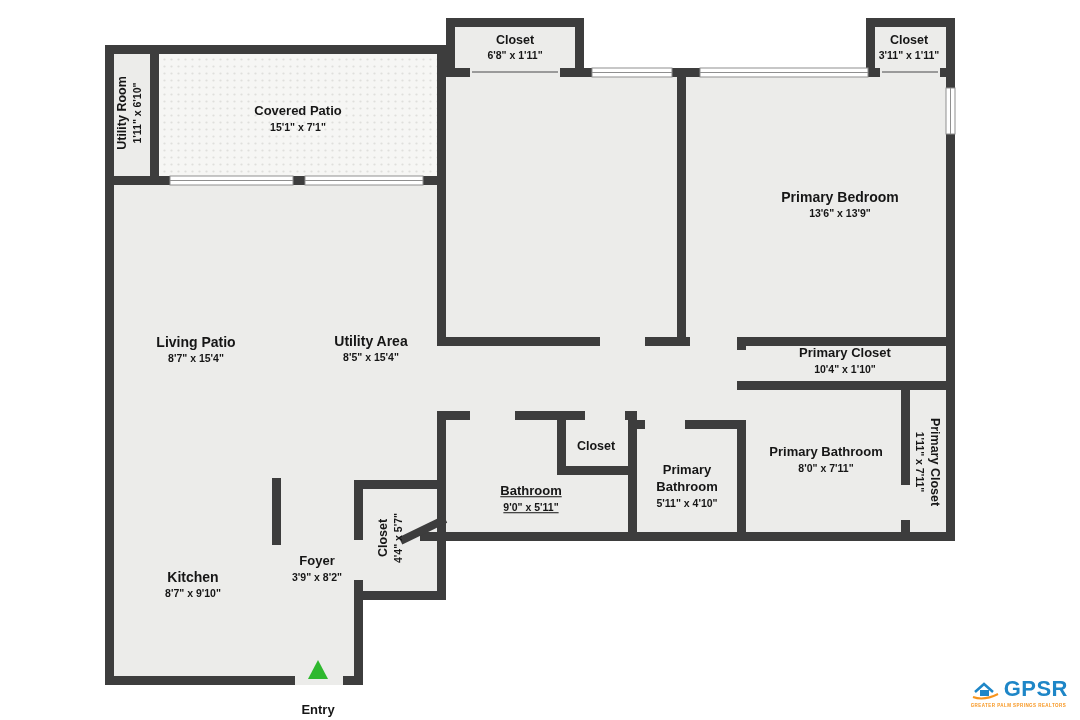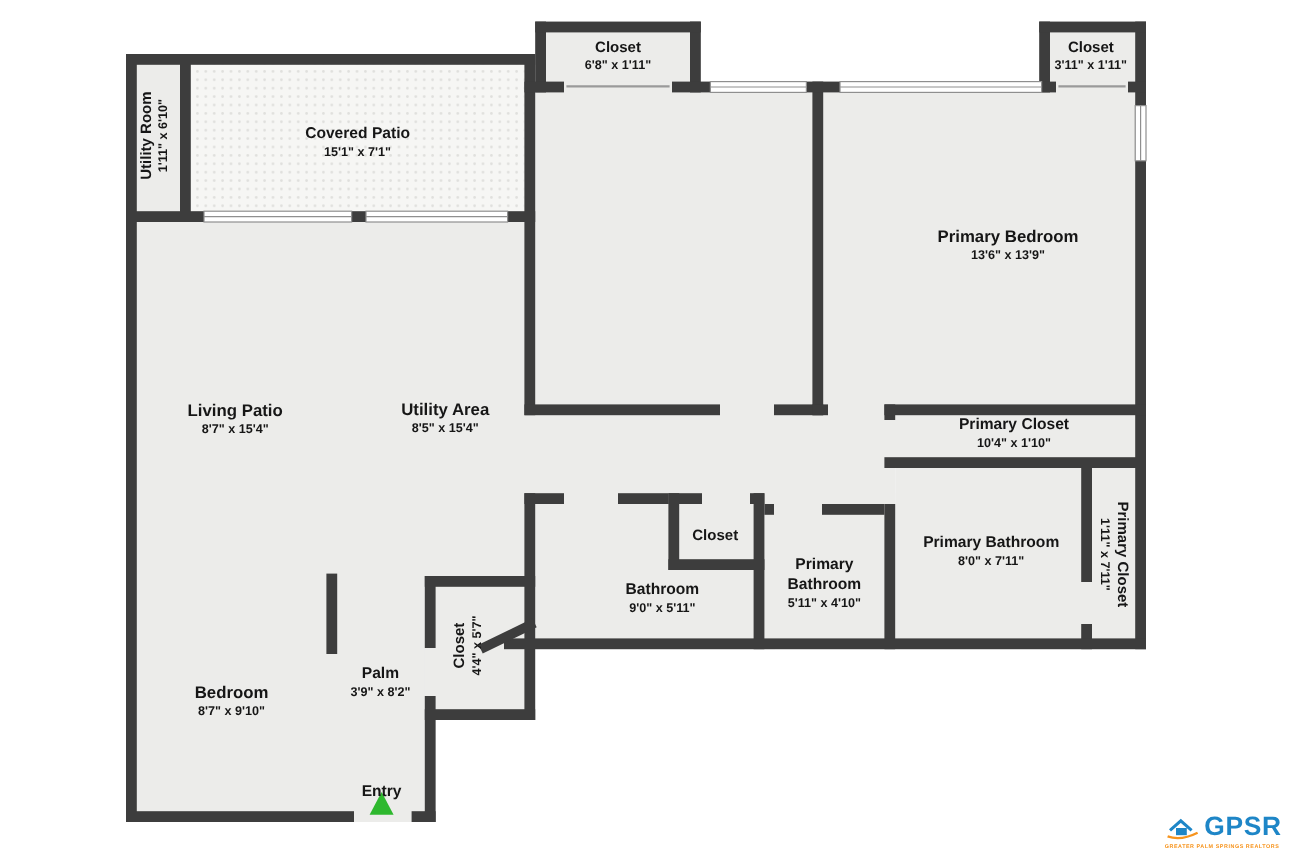--- a/index.html
+++ b/index.html
@@ -170,51 +170,51 @@
 
   <div class="label rot-cw small" style="left:928px;top:462px;">
     <span class="rname">Primary Closet</span>
     <span class="rdims">1'11" x 7'11"</span>
   </div>
 
   <div class="label small" style="left:596px;top:446px;">
     <span class="rname">Closet</span>
   </div>
 
-  <div class="label" style="left:552px;top:499px;">
+  <div class="label" style="left:531px;top:499px;text-decoration:underline;">
     <span class="rname">Bathroom</span>
     <span class="rdims">9'0" x 5'11"</span>
   </div>
 
   <div class="label wrap" style="left:687px;top:486px;">
     <span class="rname">Primary Bathroom</span>
     <span class="rdims">5'11" x 4'10"</span>
   </div>
 
   <div class="label" style="left:826px;top:460px;">
     <span class="rname">Primary Bathroom</span>
     <span class="rdims">8'0" x 7'11"</span>
   </div>
 
   <div class="label rot-ccw small" style="left:390px;top:538px;">
     <span class="rname">Closet</span>
     <span class="rdims">4'4" x 5'7"</span>
   </div>
 
   <div class="label" style="left:317px;top:569px;">
-    <span class="rname">Palm</span>
+    <span class="rname">Foyer</span>
     <span class="rdims">3'9" x 8'2"</span>
   </div>
 
   <div class="label big" style="left:193px;top:584px;">
-    <span class="rname">Bedroom</span>
+    <span class="rname">Kitchen</span>
     <span class="rdims">8'7" x 9'10"</span>
   </div>
 
-  <div class="label" style="left:318px;top:660px;">
+  <div class="label" style="left:318px;top:710px;">
     <span class="rname">Entry</span>
   </div>
 
   <div class="logo">
     <div class="logo-row">
       <svg width="30" height="22" viewBox="0 0 30 22">
         <path d="M4 14 L13 6 L22 14" stroke="#1e86c7" fill="none" stroke-width="2.5"></path>
         <rect x="9" y="12" width="9" height="6" fill="#1e86c7"></rect>
         <path d="M2 19 Q13 23 27 16" stroke="#f7941d" stroke-width="2" fill="none"></path>
       </svg>

